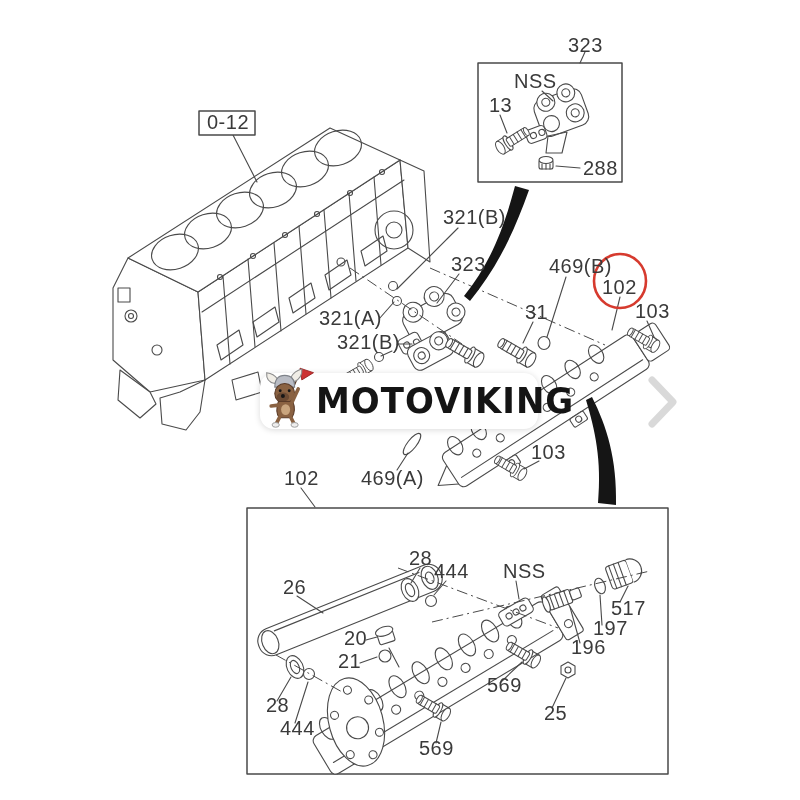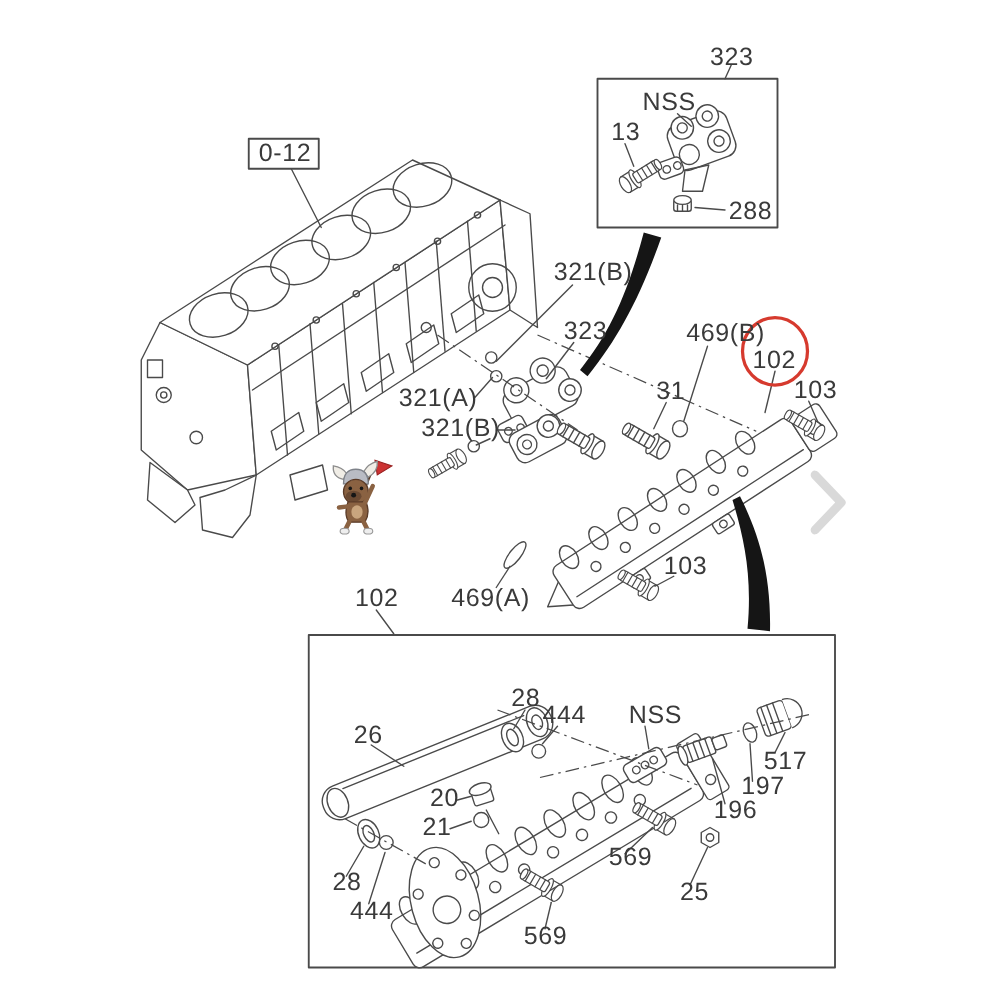--- a/index.html
+++ b/index.html
@@ -357,20 +357,23 @@
     <text x="487" y="692" class="lbl">569</text>
     <text x="544" y="720" class="lbl">25</text>
     <text x="266" y="712" class="lbl">28</text>
     <text x="280" y="735" class="lbl">444</text>
     <text x="419" y="755" class="lbl">569</text>
   </g>
 
   <polyline points="652,380 673,402 652,424" fill="none" stroke-width="7" stroke-linecap="round" stroke-linejoin="round" stroke="#d9d9d9"></polyline>
 </svg>
 
+<div class="watermark">
+  <span class="brand">MOTOVIKING</span>
+</div>
 <svg class="mascot" viewBox="0 0 60 70">
 
   <line x1="40" y1="6" x2="31" y2="28" stroke="#5a3b28" stroke-width="2"></line>
   <polygon points="40,3 55,8 42,16" fill="#cc3333" stroke="#992222" stroke-width="1"></polygon>
 
   <path d="M12,20 Q2,18 3,8 Q11,9 15,15 Z" fill="#f0ede6" stroke="#8d8d8d" stroke-width="1.2"></path>
   <path d="M34,18 Q43,13 42,4 Q34,6 30,13 Z" fill="#f0ede6" stroke="#8d8d8d" stroke-width="1.2"></path>
 
   <path d="M12,24 Q12,11 23,11 Q34,11 34,24 Z" fill="#b9bcc4" stroke="#7e8289" stroke-width="1.2"></path>
 

